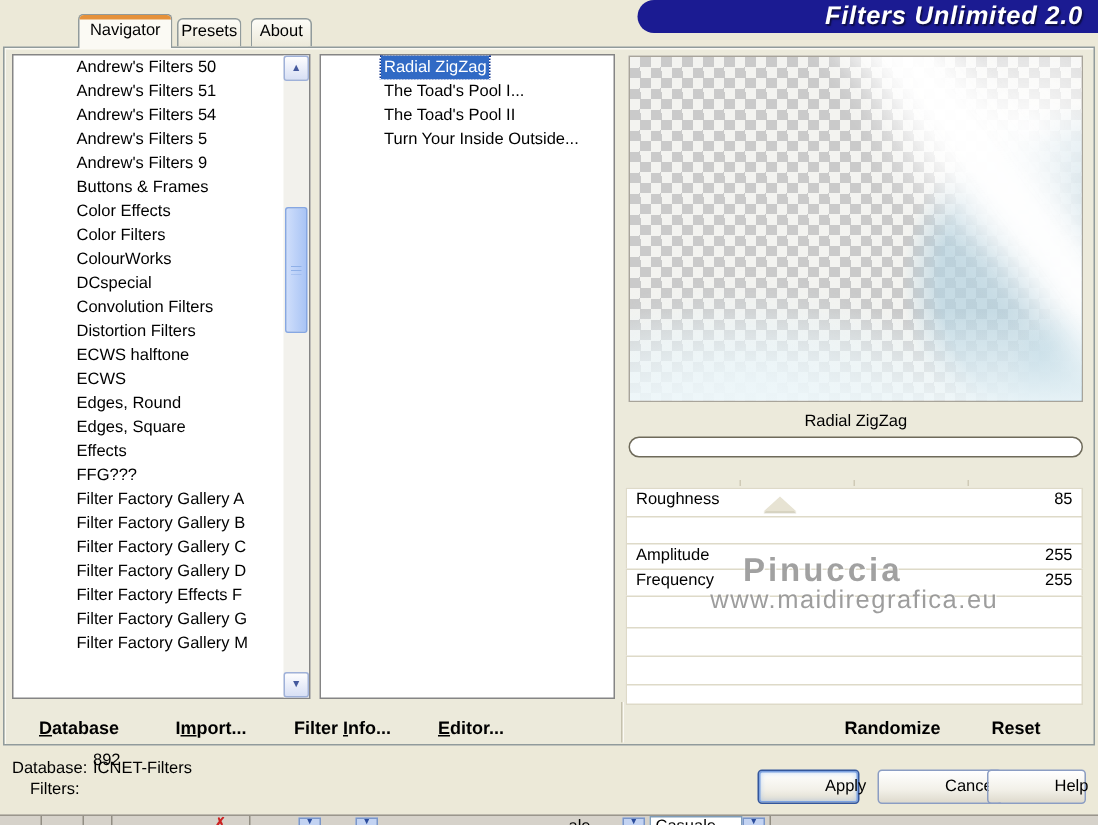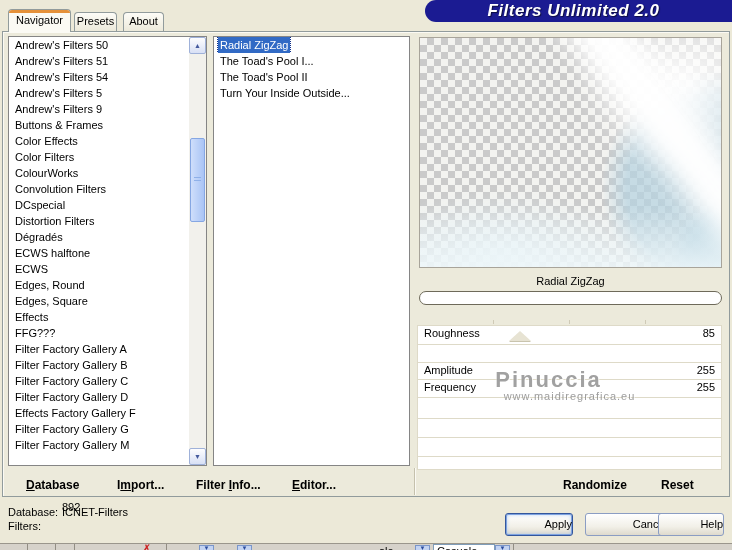--- a/index.html
+++ b/index.html
@@ -3,43 +3,43 @@
 <meta charset="utf-8">
 <style>
   * { margin:0; padding:0; box-sizing:border-box; }
   html,body { width:732px; height:550px; overflow:hidden; }
   body { background:#ece9d8; font-family:"Liberation Sans", sans-serif; font-size:11px; color:#000; position:relative; }
 
   
   .title-band { position:absolute; left:425px; top:0; width:307px; height:22px;
     background:#1b1b92; border-radius:11px 0 0 11px; color:#fff;
     font-style:italic; font-weight:bold; font-size:17px; line-height:21px;
-    text-align:center; padding-right:10px; letter-spacing:.5px;
+    text-align:right; padding-right:10px; letter-spacing:.5px;
     text-shadow:1px 1px 1px rgba(0,0,0,.55); }
 
   
   .tab { position:absolute; border:1px solid #919b9c; border-bottom:none;
-    border-radius:4px 4px 0 0; text-align:center; cursor:default; }
+    border-radius:4px 4px 0 0; text-align:center; cursor:default;margin-left:44px; }
   .tab.active { left:8px; top:9px; width:63px; height:23px; line-height:21px;
     background:#fbfaf4; z-index:3; }
   .tab.active::before { content:""; position:absolute; left:0; right:0; top:0; height:3px;
     background:#e5913a; border-radius:3px 3px 0 0; }
   .tab.inactive { top:12px; height:19px; line-height:17px;
     background:linear-gradient(#fdfcf7,#ece9da); z-index:1; }
   #tab-presets { left:74px; width:43px; }
   #tab-about   { left:123px; width:41px; }
 
   
   .page-frame { position:absolute; left:2px; top:31px; width:728px; height:466px;
     background:#eceadb; border:1px solid #919b9c;
     box-shadow:inset 1px 1px 0 #fbfaf4; z-index:0; }
 
   
   .list { position:absolute; top:36px; height:430px; background:#fff;
-    border:1px solid #858585; overflow:hidden; z-index:2; }
+    border:1px solid #858585; overflow:hidden; z-index:2;padding-left:36px; }
   .list.left { left:8px; width:199px; }
   .list.mid  { left:213px; width:197px; }
   .li { height:16px; line-height:16px; padding-left:4px; white-space:nowrap; overflow:hidden; }
   .li .txt { display:inline-block; padding:0 2px; }
   .left .txt.sel { background:#ece9d8; outline:1px dotted #88846e; }
   .mid  .txt.sel { background:#316ac5; color:#fff; outline:1px dotted #10308a; }
 
   
   .scrollbar { position:absolute; left:189px; top:37px; width:17px; height:428px;
     background:#f2f1ec; z-index:4; }
@@ -105,34 +105,34 @@
       linear-gradient(#cfcab6,#cfcab6) 25% 0 / 1px 4px no-repeat,
       linear-gradient(#cfcab6,#cfcab6) 50% 0 / 1px 4px no-repeat,
       linear-gradient(#cfcab6,#cfcab6) 75% 0 / 1px 4px no-repeat; }
   .ticks.t1 { top:-5px; } .ticks.t2 { top:32px; }
 
   
   .wm1 { position:absolute; left:417px; top:367px; width:263px; text-align:center; z-index:5;
     font-size:22px; font-weight:bold; letter-spacing:2px; color:rgba(135,135,135,.78);
     text-shadow:1px 1px 0 rgba(255,255,255,.85), -1px -1px 0 rgba(255,255,255,.4); }
   .wm2 { position:absolute; left:417px; top:390px; width:305px; text-align:center; z-index:5;
-    font-size:11px; letter-spacing:1px; color:rgba(140,140,140,.85);
+    font-size:17px; letter-spacing:1px; color:rgba(140,140,140,.85);
     text-shadow:1px 1px 0 rgba(255,255,255,.8); }
 
   
   .tool { position:absolute; top:478px; font-size:12px; font-weight:bold; z-index:2; cursor:default; }
   .tool .mn { text-decoration:underline; }
 
   
   .stat { position:absolute; z-index:1; }
 
   
   .btn { position:absolute; top:513px; height:23px; border:1px solid #8b9dc3; border-radius:3px;
-    background:linear-gradient(#ffffff,#f2f0e8 60%, #dedacd); text-align:right; line-height:21px;
-    font-size:11px; z-index:1; }
+    background:linear-gradient(#ffffff,#f2f0e8 60%, #dedacd); text-align:left; line-height:21px;
+    font-size:11px; z-index:1;padding-left:44px; }
   .btn.default { border-color:#33569c;
     box-shadow:inset 0 0 0 1px #7da2e0, inset 0 0 4px #9dc1f2; }
   #btn-apply  { left:505px; width:68px; }
   #btn-cancel { left:585px; width:83px; }
   #btn-help   { left:658px; width:66px; }
 
   
   .sliver { position:absolute; left:0; top:543px; width:732px; height:7px;
     background:#d6d2ca; border-top:1px solid #9a968c; overflow:hidden; z-index:6; }
   .sliver .sep { position:absolute; top:0; width:1px; height:7px; background:#928e84; }
@@ -171,28 +171,27 @@
       <div class="li"><span class="txt">Andrew's Filters 9</span></div>
 
       <div class="li"><span class="txt">Buttons &amp; Frames</span></div>
 
       <div class="li"><span class="txt">Color Effects</span></div>
 
       <div class="li"><span class="txt">Color Filters</span></div>
 
       <div class="li"><span class="txt">ColourWorks</span></div>
 
+      <div class="li"><span class="txt">DCspecial</span></div>
+
       <div class="li"><span class="txt">Convolution Filters</span></div>
 
-      <div class="li"><span class="txt">DCspecial</span></div>
-
       <div class="li"><span class="txt">Distortion Filters</span></div>
 
 
-      <div class="li"><span class="txt">Dégradés</span></div>
 
       <div class="li"><span class="txt">ECWS halftone</span></div>
 
       <div class="li"><span class="txt">ECWS</span></div>
 
       <div class="li"><span class="txt">Edges, Round</span></div>
 
       <div class="li"><span class="txt">Edges, Square</span></div>
 
       <div class="li"><span class="txt">Effects</span></div>
@@ -200,21 +199,21 @@
       <div class="li"><span class="txt">FFG???</span></div>
 
       <div class="li"><span class="txt">Filter Factory Gallery A</span></div>
 
       <div class="li"><span class="txt">Filter Factory Gallery B</span></div>
 
       <div class="li"><span class="txt">Filter Factory Gallery C</span></div>
 
       <div class="li"><span class="txt">Filter Factory Gallery D</span></div>
 
-      <div class="li"><span class="txt">Effects Factory Gallery F</span></div>
+      <div class="li"><span class="txt">Filter Factory Effects F</span></div>
 
       <div class="li"><span class="txt">Filter Factory Gallery G</span></div>
 
       <div class="li"><span class="txt">Filter Factory Gallery M</span></div>
     </div>
 
   <div class="scrollbar">
     <div class="sb-btn up"><span>▲</span></div>
     <div class="sb-thumb"></div>
     <div class="sb-btn down"><span>▼</span></div>
@@ -299,21 +298,21 @@
 
   <span class="tool" style="left:26px"><span></span><span class="mn">D</span><span>atabase</span></span>
   <span class="tool" style="left:117px"><span>I</span><span class="mn">m</span><span>port...</span></span>
   <span class="tool" style="left:196px"><span>Filter </span><span class="mn">I</span><span>nfo...</span></span>
   <span class="tool" style="left:292px"><span></span><span class="mn">E</span><span>ditor...</span></span>
   <span class="tool" style="left:563px"><span>Randomize</span></span>
   <span class="tool" style="left:661px"><span>Reset</span></span>
 
   <span class="stat" style="left:8px;top:506px">Database:</span>
   <span class="stat" style="left:62px;top:506px">ICNET-Filters</span>
-  <span class="stat" style="left:8px;top:520px">Filters:</span>
+  <span class="stat" style="left:20px;top:520px">Filters:</span>
   <span class="stat" style="left:62px;top:501px">892</span>
 
   <div class="btn default" id="btn-apply">Apply</div>
   <div class="btn" id="btn-cancel">Cancel</div>
   <div class="btn" id="btn-help">Help</div>
 
   <div class="sliver">
     <span class="sep" style="left:27px"></span>
     <span class="sep" style="left:55px"></span>
     <span class="sep" style="left:74px"></span>

